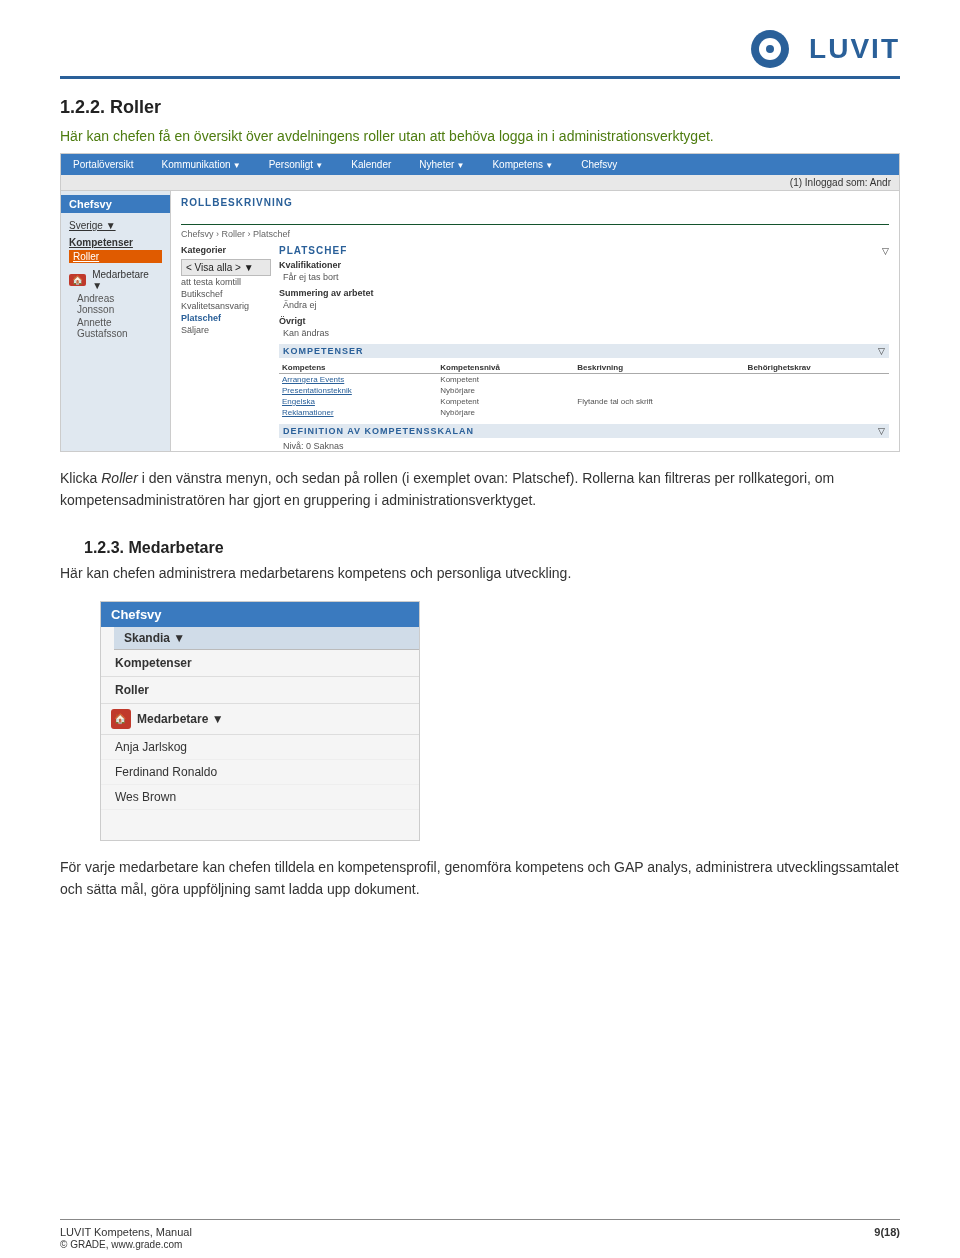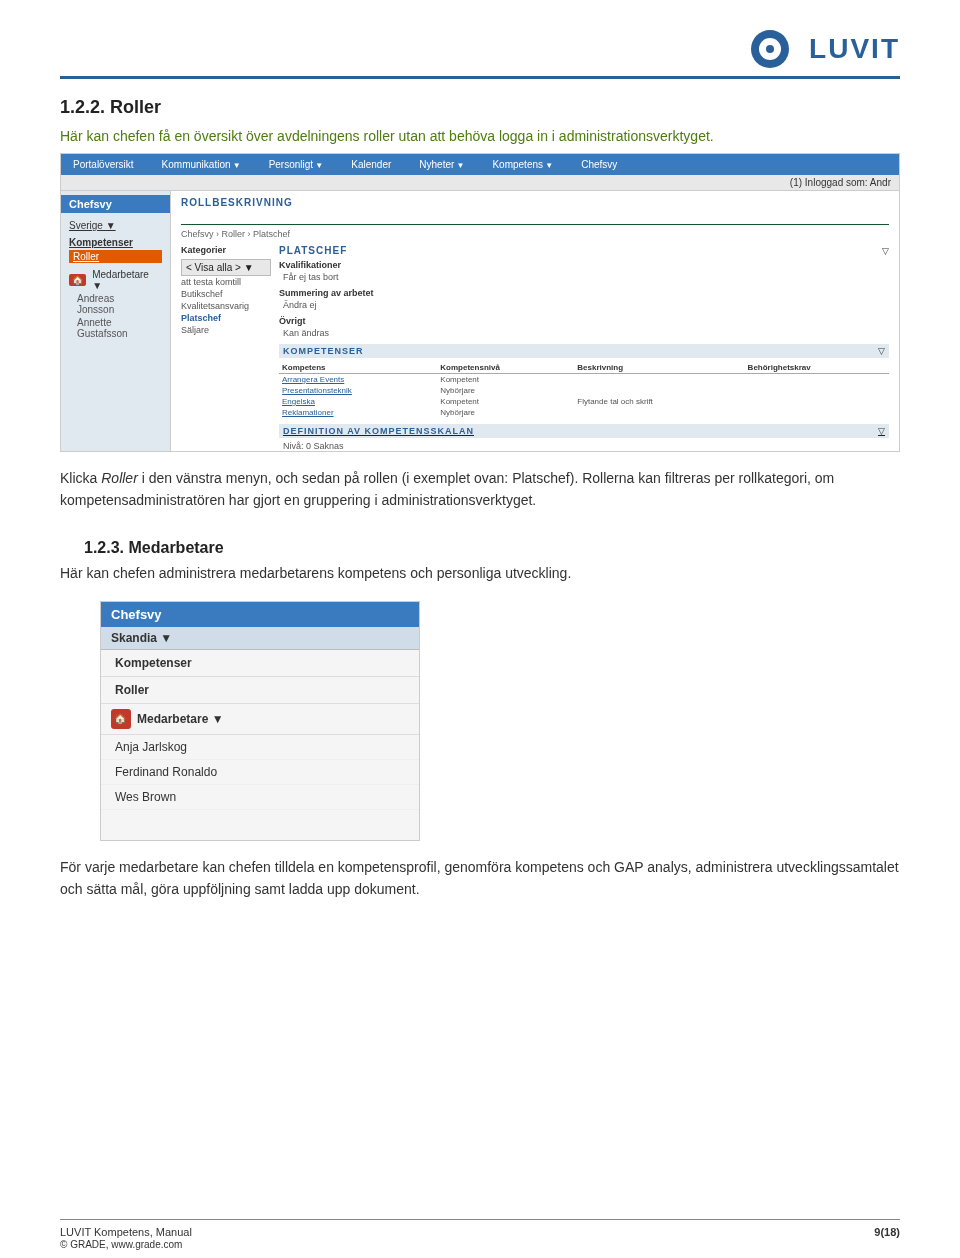--- a/index.html
+++ b/index.html
@@ -355,20 +355,21 @@
     .sc-med-skandia {
       background: #d0dce8;
       padding: 4px 10px;
       font-size: 12px;
       font-weight: bold;
       color: #333;
       display: flex;
       align-items: center;
       gap: 3px;
       border-bottom: 1px solid #bbb;
+      margin-left: 13px;
     }
 
     .sc-med-kompetenser {
       padding: 6px 14px;
       font-size: 12px;
       font-weight: bold;
       color: #333;
       border-bottom: 1px solid #ddd;
     }
 
@@ -565,21 +566,21 @@
                   <td class="link">Reklamationer</td>
                   <td>Nybörjare</td>
                   <td></td>
                   <td></td>
                 </tr>
               </tbody>
             </table>
 
             <div style="margin-top:6px;">
               <div class="sc-kompetenser-box">
-                <div style="display:flex;justify-content:space-between;align-items:flex-start;text-decoration:underline;">
+                <div style="display:flex;justify-content:space-between;align-items:flex-start;">
                   <div class="sc-kompetenser-box-title">Definition av Kompetensskalan</div>
                   <span style="font-size:9px;color:#333;cursor:pointer;">▽</span>
                 </div>
               </div>
               <div class="sc-section-value">Nivå: 0  Saknas</div>
             </div>
           </div>
         </div>
       </div>
     </div>

